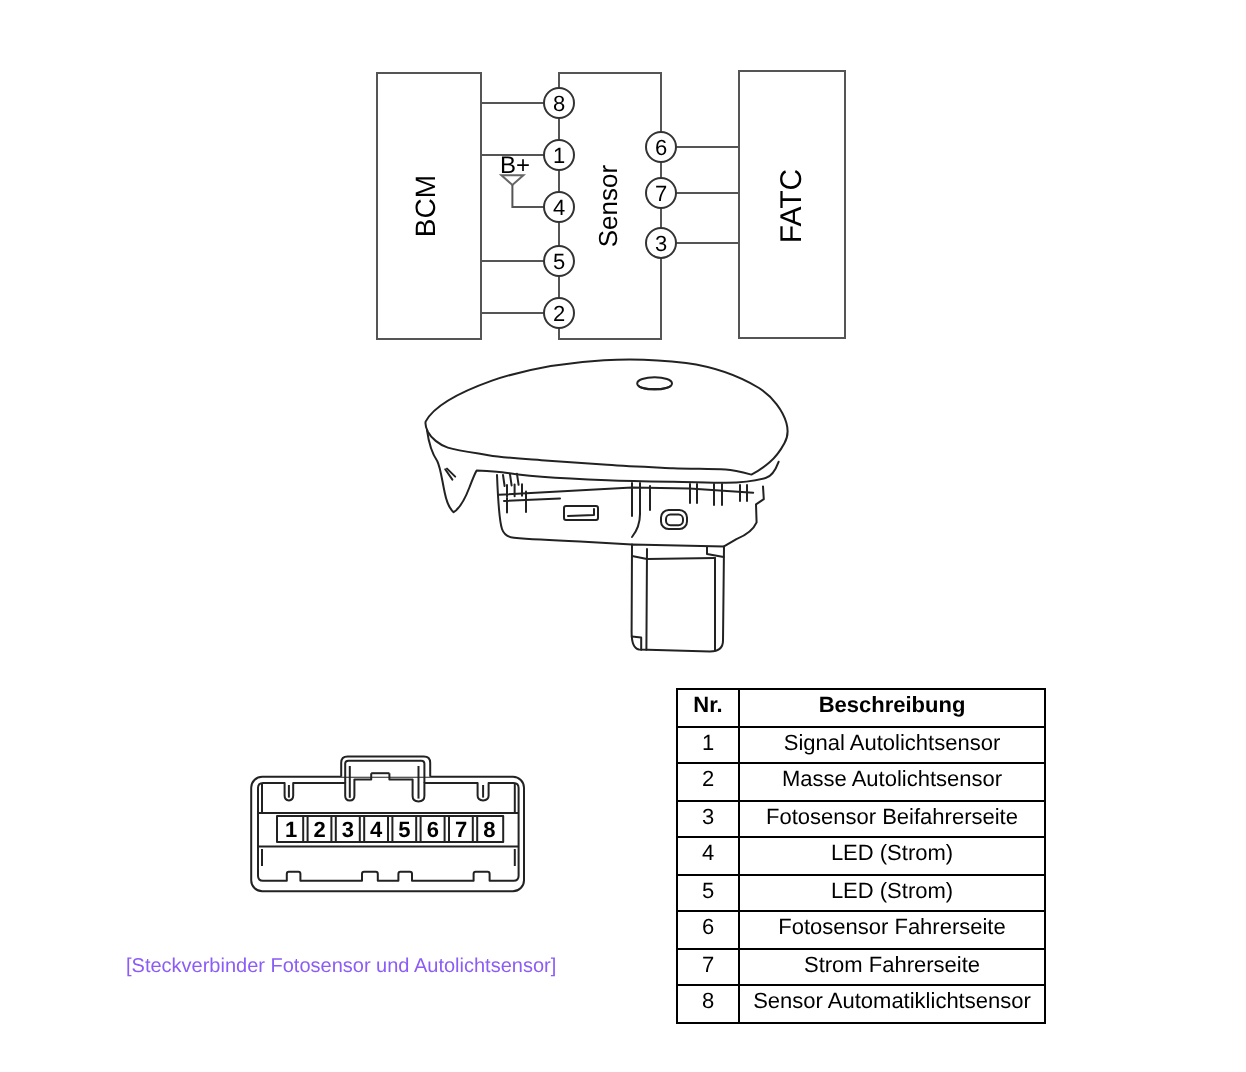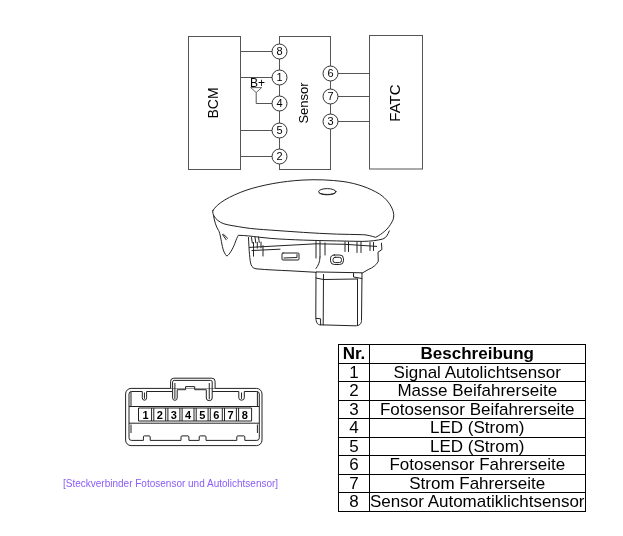--- a/index.html
+++ b/index.html
@@ -1,18 +1,18 @@
 <!DOCTYPE html>
 <html><head>
 <meta charset="utf-8">
 <style>
 html,body{margin:0;padding:0;background:#fff;}
 #page{position:relative;width:623px;height:536px;font-family:"Liberation Sans",sans-serif;overflow:hidden;}
 #page svg{position:absolute;left:0;top:0;}
-#pintable{position:absolute;left:338px;top:344px;border-collapse:collapse;table-layout:fixed;font-family:"Liberation Sans",sans-serif;font-size:17px;color:#000;padding-left:48px;}
+#pintable{position:absolute;left:338px;top:344px;border-collapse:collapse;table-layout:fixed;font-family:"Liberation Sans",sans-serif;font-size:11px;color:#000;padding-left:48px;}
 #pintable td,#pintable th{border:1px solid #000;padding:0;text-align:center;height:17.5px;line-height:17.5px;white-space:nowrap;font-weight:normal;}
 #pintable th{font-weight:bold;}
 #pintable .c1{width:30px;}
 #pintable .c2{width:152px;margin-top:32px;}
 #caption{position:absolute;left:63px;top:478px;width:266px;font-size:10px;color:#8b5cf6;white-space:nowrap;}
 </style>
 </head>
 <body>
 <div id="page">
 <svg width="623" height="536" viewBox="0 0 623 536">
@@ -250,21 +250,21 @@
         <tr>
           <th class="c1">Nr.</th>
           <th class="c2">Beschreibung</th>
         </tr>
 <tr>
           <td>1</td>
           <td>Signal Autolichtsensor</td>
         </tr>
 <tr>
           <td>2</td>
-          <td>Masse Beifahrerseite</td>
+          <td>Masse Autolichtsensor</td>
         </tr>
 <tr>
           <td>3</td>
           <td>Fotosensor Beifahrerseite</td>
         </tr>
 <tr>
           <td>4</td>
           <td>LED (Strom)</td>
         </tr>
 <tr>

